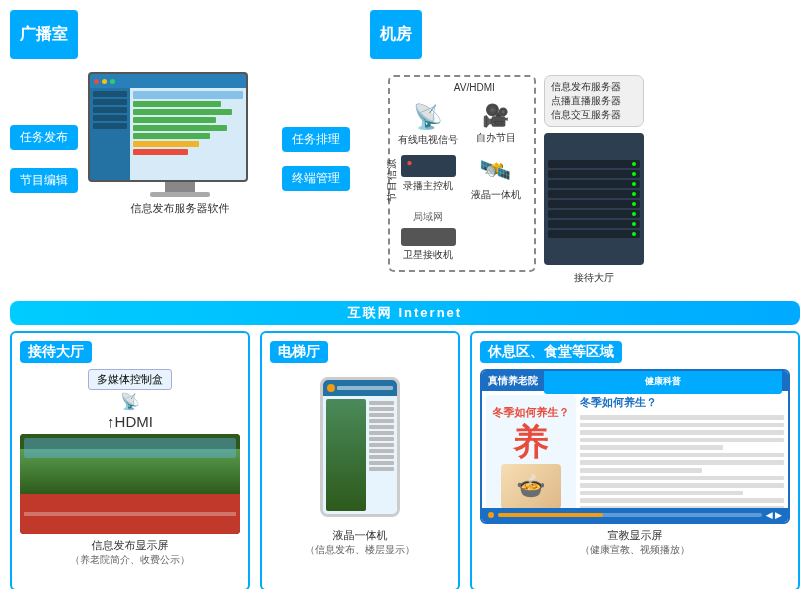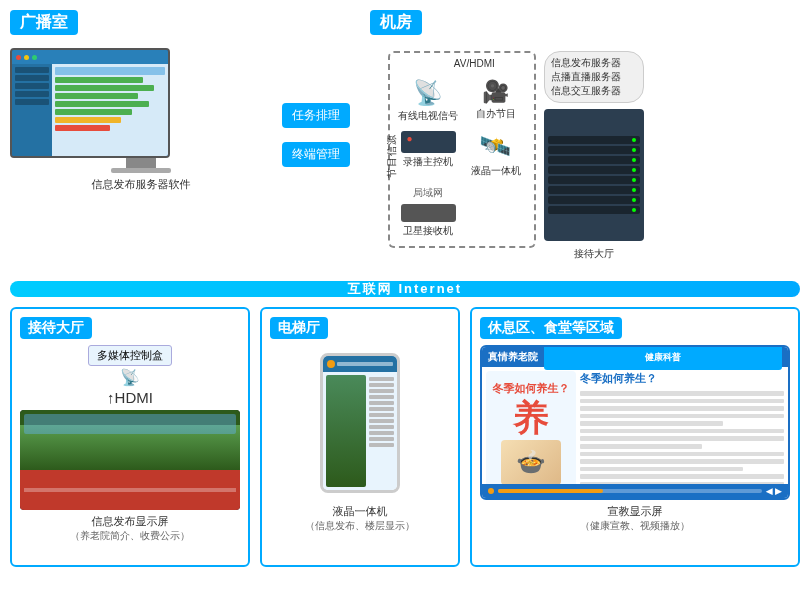--- a/index.html
+++ b/index.html
@@ -17,21 +17,21 @@
     .guangbo-area {
       width: 340px;
       position: relative;
     }
     .area-title {
       display: inline-block;
       background: #00aaff;
       color: #fff;
       font-size: 16px;
       font-weight: bold;
-      padding: 2px 10px;
+      padding: 14px 10px;
       border-radius: 4px;
       margin-bottom: 8px;
     }
     .guangbo-inner {
       display: flex;
       align-items: center;
       gap: 10px;
       margin-top: 5px;
     }
     .left-labels {
@@ -129,21 +129,21 @@
     }
     .jifang-right {
       width: 100px;
       display: flex;
       flex-direction: column;
       gap: 6px;
     }
     .server-box {
       background: #f0f0f0;
       border: 1px solid #ccc;
-      border-radius: 16px;
+      border-radius: 7px;
       padding: 4px 6px;
       font-size: 10px;
       color: #333;
       line-height: 1.4;
     }
     .server-rack {
       flex: 1;
       background: #2c3e50;
       border-radius: 4px;
       display: flex;
@@ -182,21 +182,21 @@
     
     .internet-bar {
       display: flex;
       align-items: center;
       justify-content: center;
       height: 36px;
       margin: 0 10px;
     }
     .internet-line {
       flex: 1;
-      height: 16px;
+      height: 24px;
       background: linear-gradient(90deg, #00ccff, #00aaff);
       border-radius: 8px;
       display: flex;
       align-items: center;
       justify-content: center;
     }
     .internet-text {
       color: #fff;
       font-size: 13px;
       font-weight: bold;
@@ -526,20 +526,24 @@
     }
   </style>
 </head>
 <body>
 
 <div class="top-area-wrapper">
 
   <div class="guangbo-area">
     <div class="area-title">广播室</div>
     <div class="guangbo-inner">
+      <div class="left-labels">
+        <div class="label-box">任务发布</div>
+        <div class="label-box">节目编辑</div>
+      </div>
       <div class="computer-wrap">
         <div class="computer-screen">
           <div class="screen-header">
             <div class="screen-dot"></div>
             <div class="screen-dot yellow"></div>
             <div class="screen-dot green"></div>
           </div>
           <div style="display:flex;height:calc(100% - 14px);">
             <div style="width:40px;background:#2471a3;padding:3px;">
               <div style="height:6px;background:#1a5276;margin-bottom:2px;border-radius:1px;"></div>

